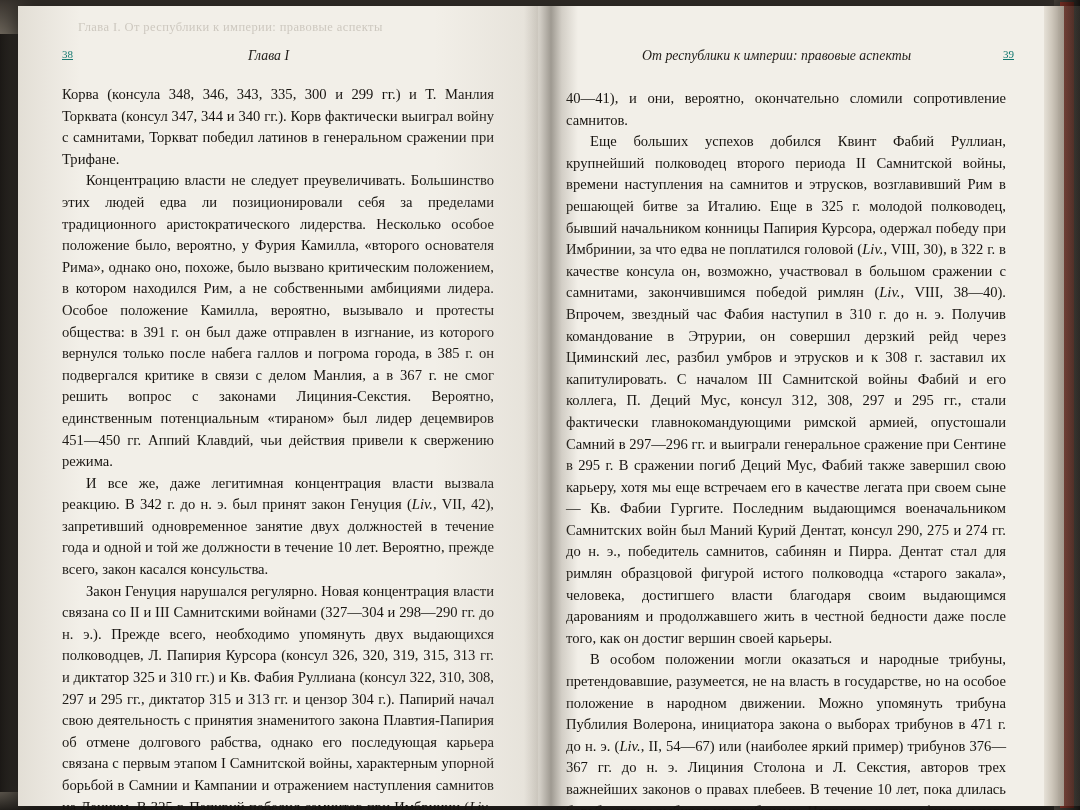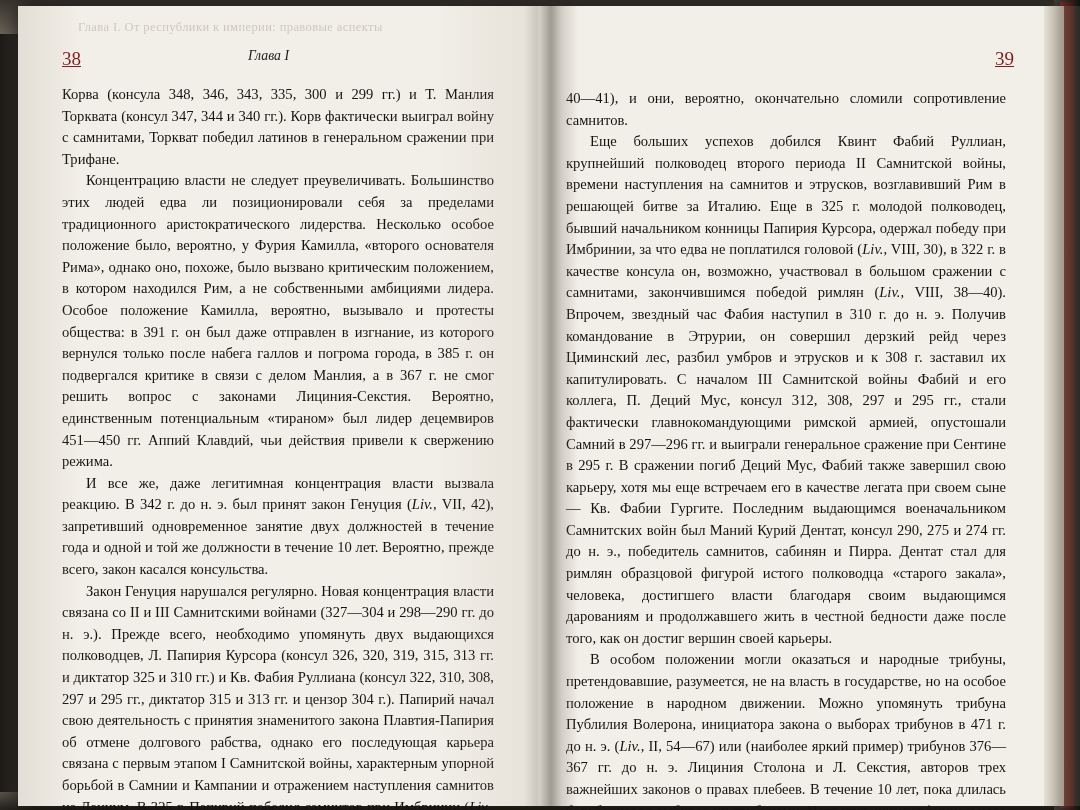--- a/index.html
+++ b/index.html
@@ -120,22 +120,22 @@
     top: 42px;
     height: 20px;
     font-size: 13.5px;
   }
   .header-left  { left: 44px;  width: 450px; }
   .header-right { left: 28px;  width: 470px; }
 
   .folio {
     position: absolute;
     top: 0;
-    font-size: 19px;
-    color: #7f1d1d;
+    font-size: 11px;
+    color: #0f766e;
     text-decoration: underline;
   }
   .running-title {
     position: absolute;
     top: 0;
     font-style: italic;
     font-size: 13.8px;
     color: #1e1b17;
     white-space: nowrap;
   }
@@ -210,20 +210,21 @@
           <p class="">Концентрацию власти не следует преувеличивать. Большинство этих людей едва ли позиционировали себя за пределами традиционного аристократического лидерства. Несколько особое положение было, вероятно, у Фурия Камилла, «второго основателя Рима», однако оно, похоже, было вызвано критическим положением, в котором находился Рим, а не собственными амбициями лидера. Особое положение Камилла, вероятно, вызывало и протесты общества: в 391 г. он был даже отправлен в изгнание, из которого вернулся только после набега галлов и погрома города, в 385 г. он подвергался критике в связи с делом Манлия, а в 367 г. не смог решить вопрос с законами Лициния-Секстия. Вероятно, единственным потенциальным «тираном» был лидер децемвиров 451—450 гг. Аппий Клавдий, чьи действия привели к свержению режима.</p>
           <p class="">И все же, даже легитимная концентрация власти вызвала реакцию. В 342 г. до н. э. был принят закон Генуция (<i>Liv.</i>, VII, 42), запретивший одновременное занятие двух должностей в течение года и одной и той же должности в течение 10 лет. Вероятно, прежде всего, закон касался консульства.</p>
           <p class="">Закон Генуция нарушался регулярно. Новая концентрация власти связана со II и III Самнитскими войнами (327—304 и 298—290 гг. до н. э.). Прежде всего, необходимо упомянуть двух выдающихся полководцев, Л. Папирия Курсора (консул 326, 320, 319, 315, 313 гг. и диктатор 325 и 310 гг.) и Кв. Фабия Руллиана (консул 322, 310, 308, 297 и 295 гг., диктатор 315 и 313 гг. и цензор 304 г.). Папирий начал свою деятельность с принятия знаменитого закона Плавтия-Папирия об отмене долгового рабства, однако его последующая карьера связана с первым этапом I Самнитской войны, характерным упорной борьбой в Самнии и Кампании и отражением наступления самнитов на Лациум. В 325 г. Папирий победил самнитов при Имбринии (<i>Liv.</i>, VIII, 35—36), в 320 г. — при Луцерии (, IX, 12—15) и взял город. Вероятно, самые крупные поражения, нанесенные им самнитам, относятся к 309—308 гг. (, IX,</p>
         </div>
       <div class="paper-shade-left"></div>
     </div>
 
     <div class="page-col page-right">
 
       <div class="header-row header-right">
+        <span class="running-title" style="left:76px;">От республики к империи: правовые аспекты</span>
         <span class="folio" style="right:22px;">39</span>
       </div>
 
       <div class="text-block text-right">
           <p class="noindent">40—41), и они, вероятно, окончательно сломили сопротивление самнитов.</p>
           <p class="">Еще больших успехов добился Квинт Фабий Руллиан, крупнейший полководец второго периода II Самнитской войны, времени наступления на самнитов и этрусков, возглавивший Рим в решающей битве за Италию. Еще в 325 г. молодой полководец, бывший начальником конницы Папирия Курсора, одержал победу при Имбринии, за что едва не поплатился головой (<i>Liv.</i>, VIII, 30), в 322 г. в качестве консула он, возможно, участвовал в большом сражении с самнитами, закончившимся победой римлян (<i>Liv.</i>, VIII, 38—40). Впрочем, звездный час Фабия наступил в 310 г. до н. э. Получив командование в Этрурии, он совершил дерзкий рейд через Циминский лес, разбил умбров и этрусков и к 308 г. заставил их капитулировать. С началом III Самнитской войны Фабий и его коллега, П. Деций Мус, консул 312, 308, 297 и 295 гг., стали фактически главнокомандующими римской армией, опустошали Самний в 297—296 гг. и выиграли генеральное сражение при Сентине в 295 г. В сражении погиб Деций Мус, Фабий также завершил свою карьеру, хотя мы еще встречаем его в качестве легата при своем сыне — Кв. Фабии Гургите. Последним выдающимся военачальником Самнитских войн был Маний Курий Дентат, консул 290, 275 и 274 гг. до н. э., победитель самнитов, сабинян и Пирра. Дентат стал для римлян образцовой фигурой истого полководца «старого закала», человека, достигшего власти благодаря своим выдающимся дарованиям и продолжавшего жить в честной бедности даже после того, как он достиг вершин своей карьеры.</p>
           <p class="">В особом положении могли оказаться и народные трибуны, претендовавшие, разумеется, не на власть в государстве, но на особое положение в народном движении. Можно упомянуть трибуна Публилия Волерона, инициатора закона о выборах трибунов в 471 г. до н. э. (<i>Liv.</i>, II, 54—67) или (наиболее яркий пример) трибунов 376—367 гг. до н. э. Лициния Столона и Л. Секстия, авторов трех важнейших законов о правах плебеев. В течение 10 лет, пока длилась борьба, народ выбирал их трибунами. Напротив, жизнь официального Рима была практически парализована: в течение пяти лет в Риме не было</p>
         </div>
       <div class="paper-shade-right"></div>
     </div>

